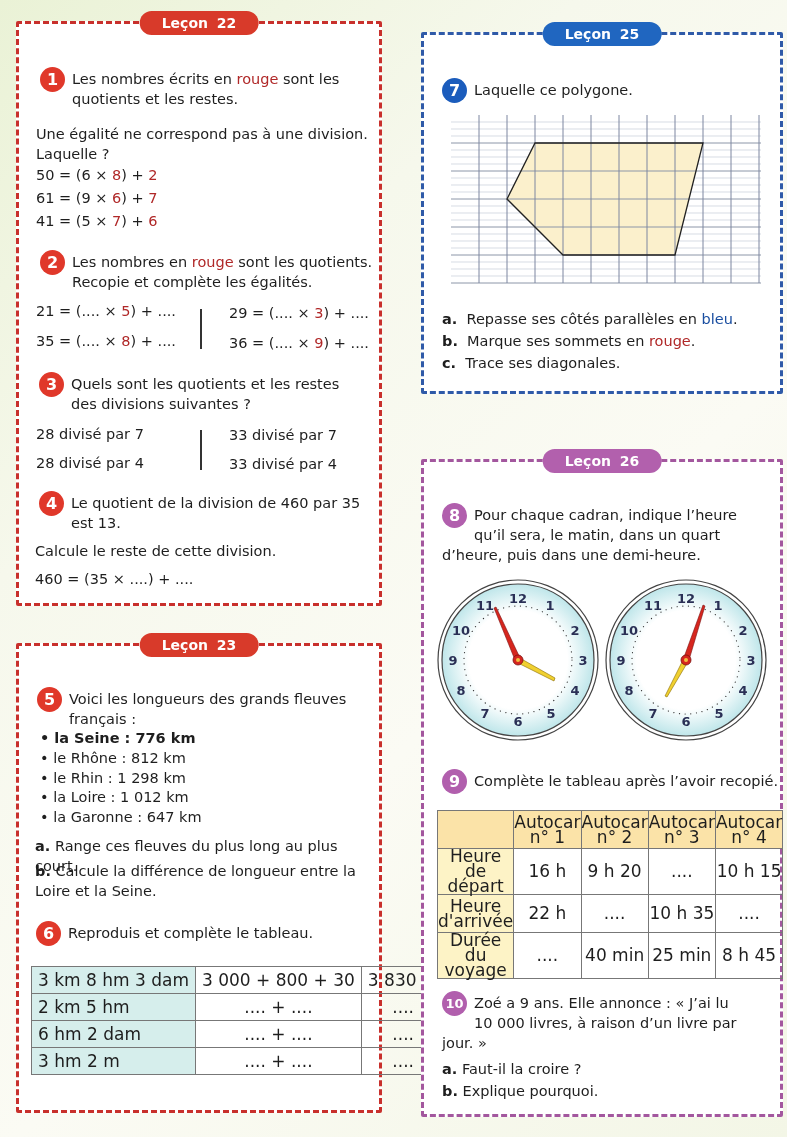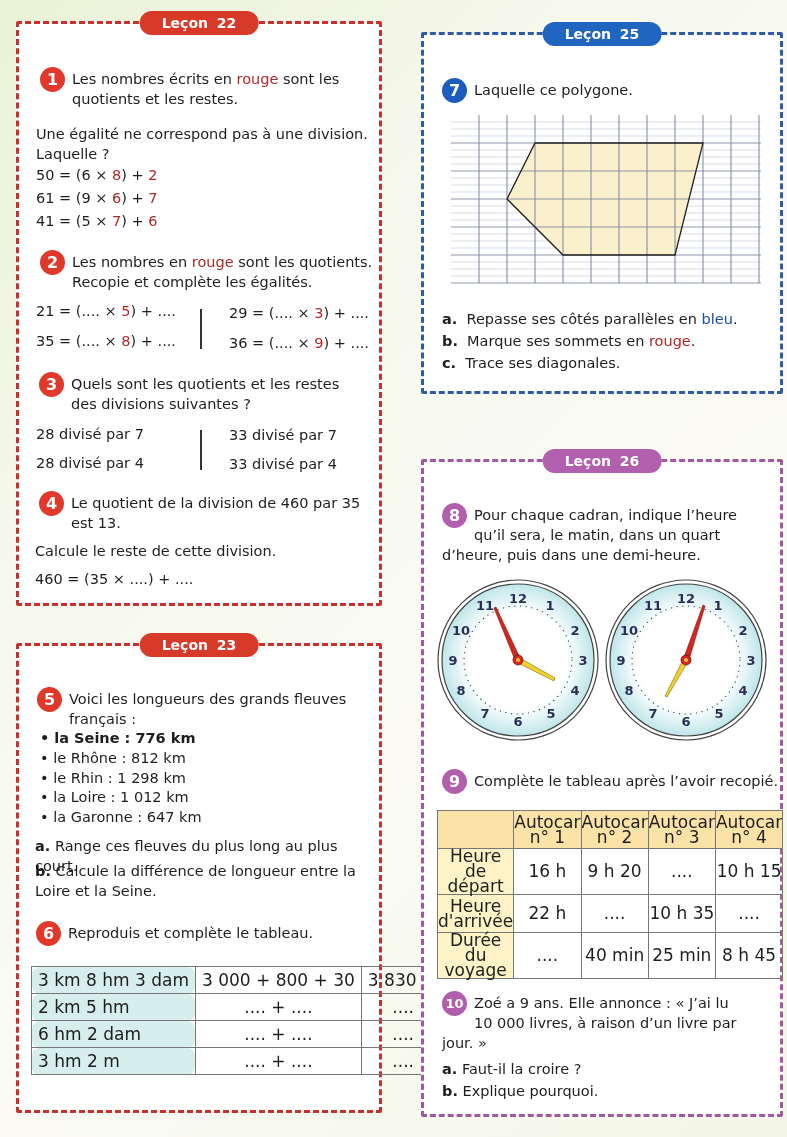--- a/index.html
+++ b/index.html
@@ -57,21 +57,21 @@
   .purple .num { background: #b15fad; }
   .hang { padding-left: 32px; }
   .r { color: #b02828; }
   .b { color: #1a4ea0; }
   .bold { font-weight: bold; }
   .line { position: absolute; font-size: 14.5px; line-height: 20px; white-space: nowrap; }
   .vsep { position: absolute; width: 1.5px; background: #333; }
 
   table { border-collapse: collapse; font-size: 17px; }
   .t6 td { border: 1px solid #777; height: 27px; padding: 0 6px; white-space: nowrap; }
-  .t6 td.first { background: #d6eeec; text-align: left; border-radius: 8px; }
+  .t6 td.first { background: #d6eeec; text-align: left; }
   .t6 td.c { text-align: center; }
   .t9 td, .t9 th { border: 1px solid #777; text-align: center; font-weight: normal; line-height: 15px; }
   .t9 th { background: #fbe3a8; height: 38px; }
   .t9 td.rowh { background: #fdf3c6; }
   .t9 td { height: 38px; }
 </style>
 </head>
 <body>
 
 <div class="box red" style="left:16px;top:21px;width:366px;height:585px;">

